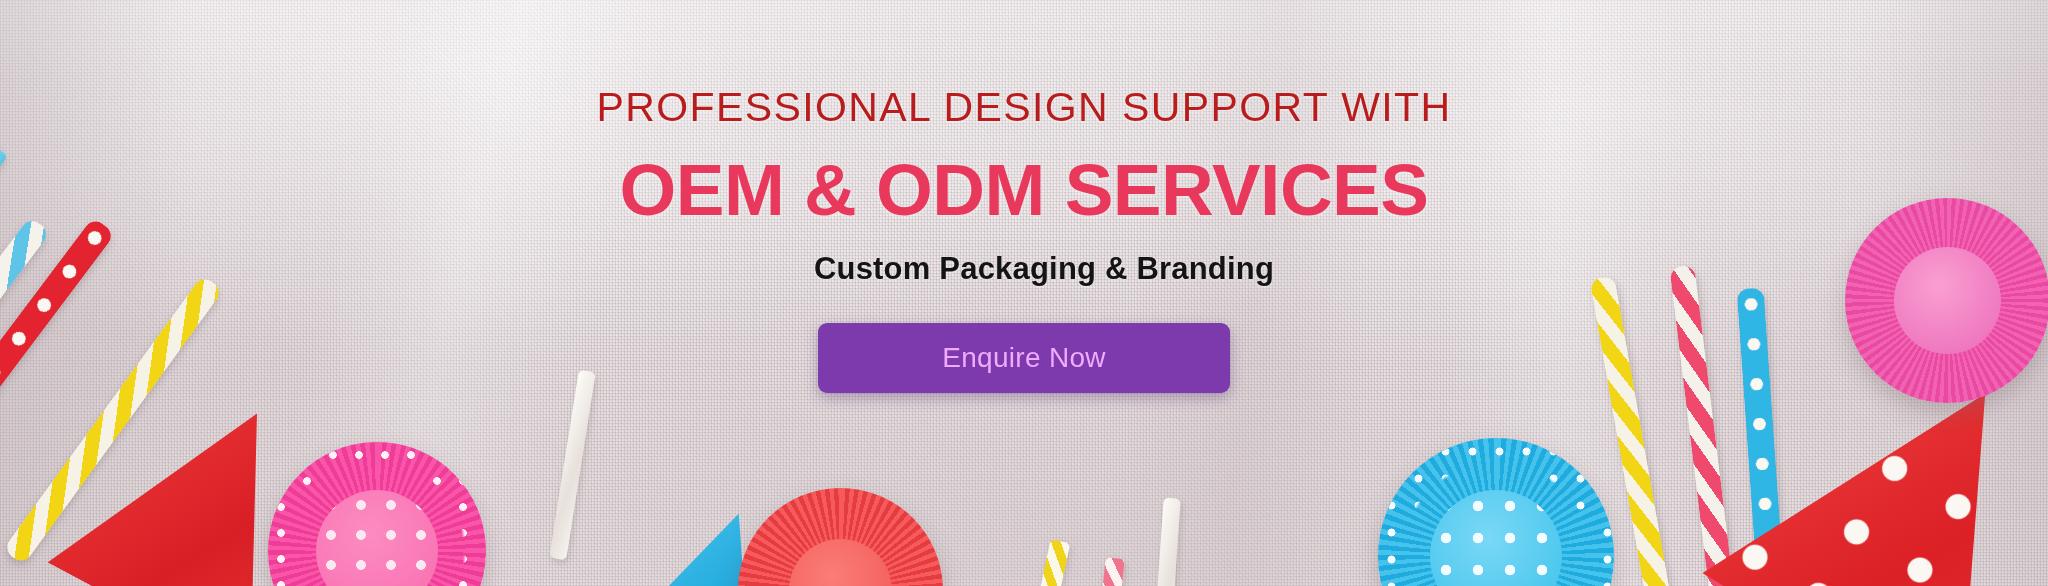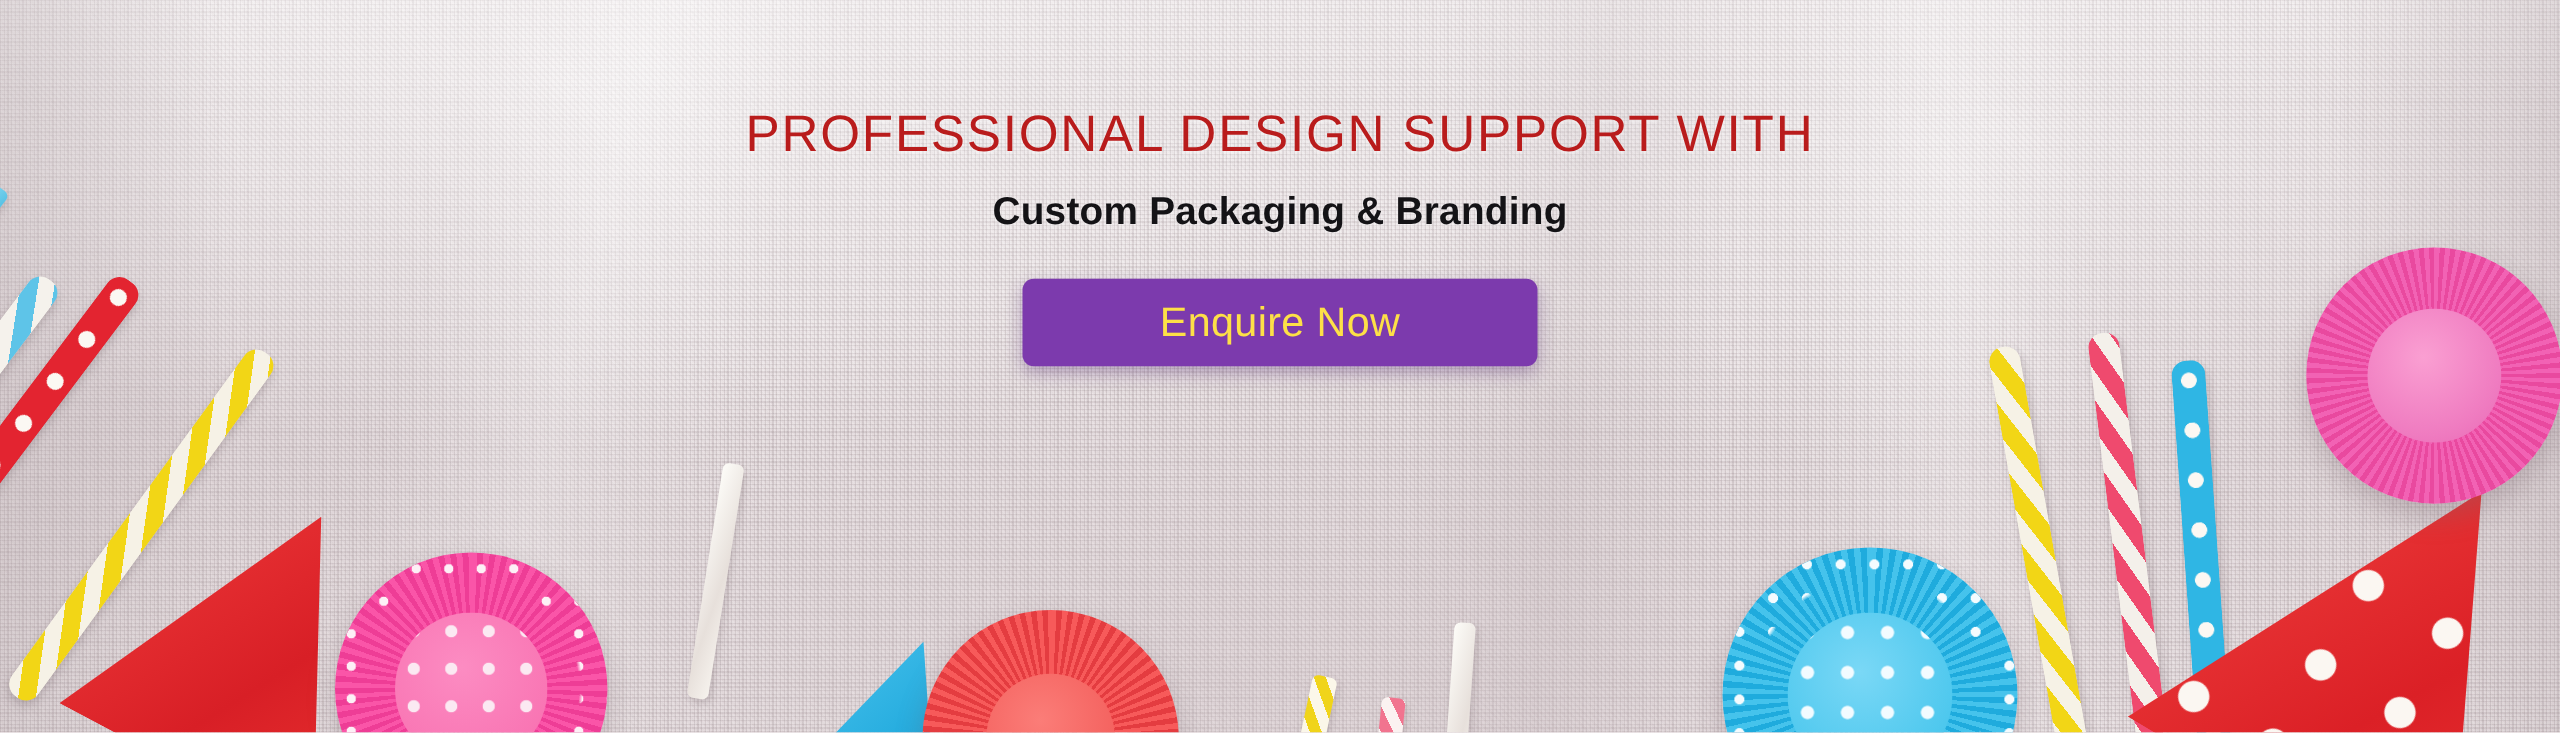--- a/index.html
+++ b/index.html
@@ -237,31 +237,32 @@
   }
 
   .subhead{
     margin-top:20px;
     font-size:31px;
     font-weight:700;
     letter-spacing:.2px;
     color:#141316;
     white-space:nowrap;
     text-shadow:0 1px 3px rgba(255,255,255,.55);
+    padding-left:40px;
   }
 
   .cta{
     margin-top:36px;
     width:412px; height:70px;
     border:none;
     border-radius:9px;
     background:#7c3aad;
-    color:#fde047;
+    color:#f0abfc;
     font-family:"Liberation Sans", sans-serif;
-    font-size:33px;
+    font-size:28px;
     font-weight:400;
     letter-spacing:.3px;
     cursor:pointer;
     box-shadow:0 5px 14px rgba(78,36,112,.34);
     display:flex; align-items:center; justify-content:center;
   }
 </style>
 </head>
 <body>
 
@@ -317,20 +318,21 @@
       <div class="fluted"></div>
       <div class="well"></div>
     </div>
 
   </div>
 
   <div class="content">
 
     <div class="eyebrow">PROFESSIONAL DESIGN SUPPORT WITH</div>
 
+    <h1 class="headline">OEM &amp; ODM SERVICES</h1>
 
     <div class="subhead">Custom Packaging &amp; Branding</div>
 
     <button class="cta">Enquire Now</button>
 
   </div>
 
 </div>
 
 </body></html>

